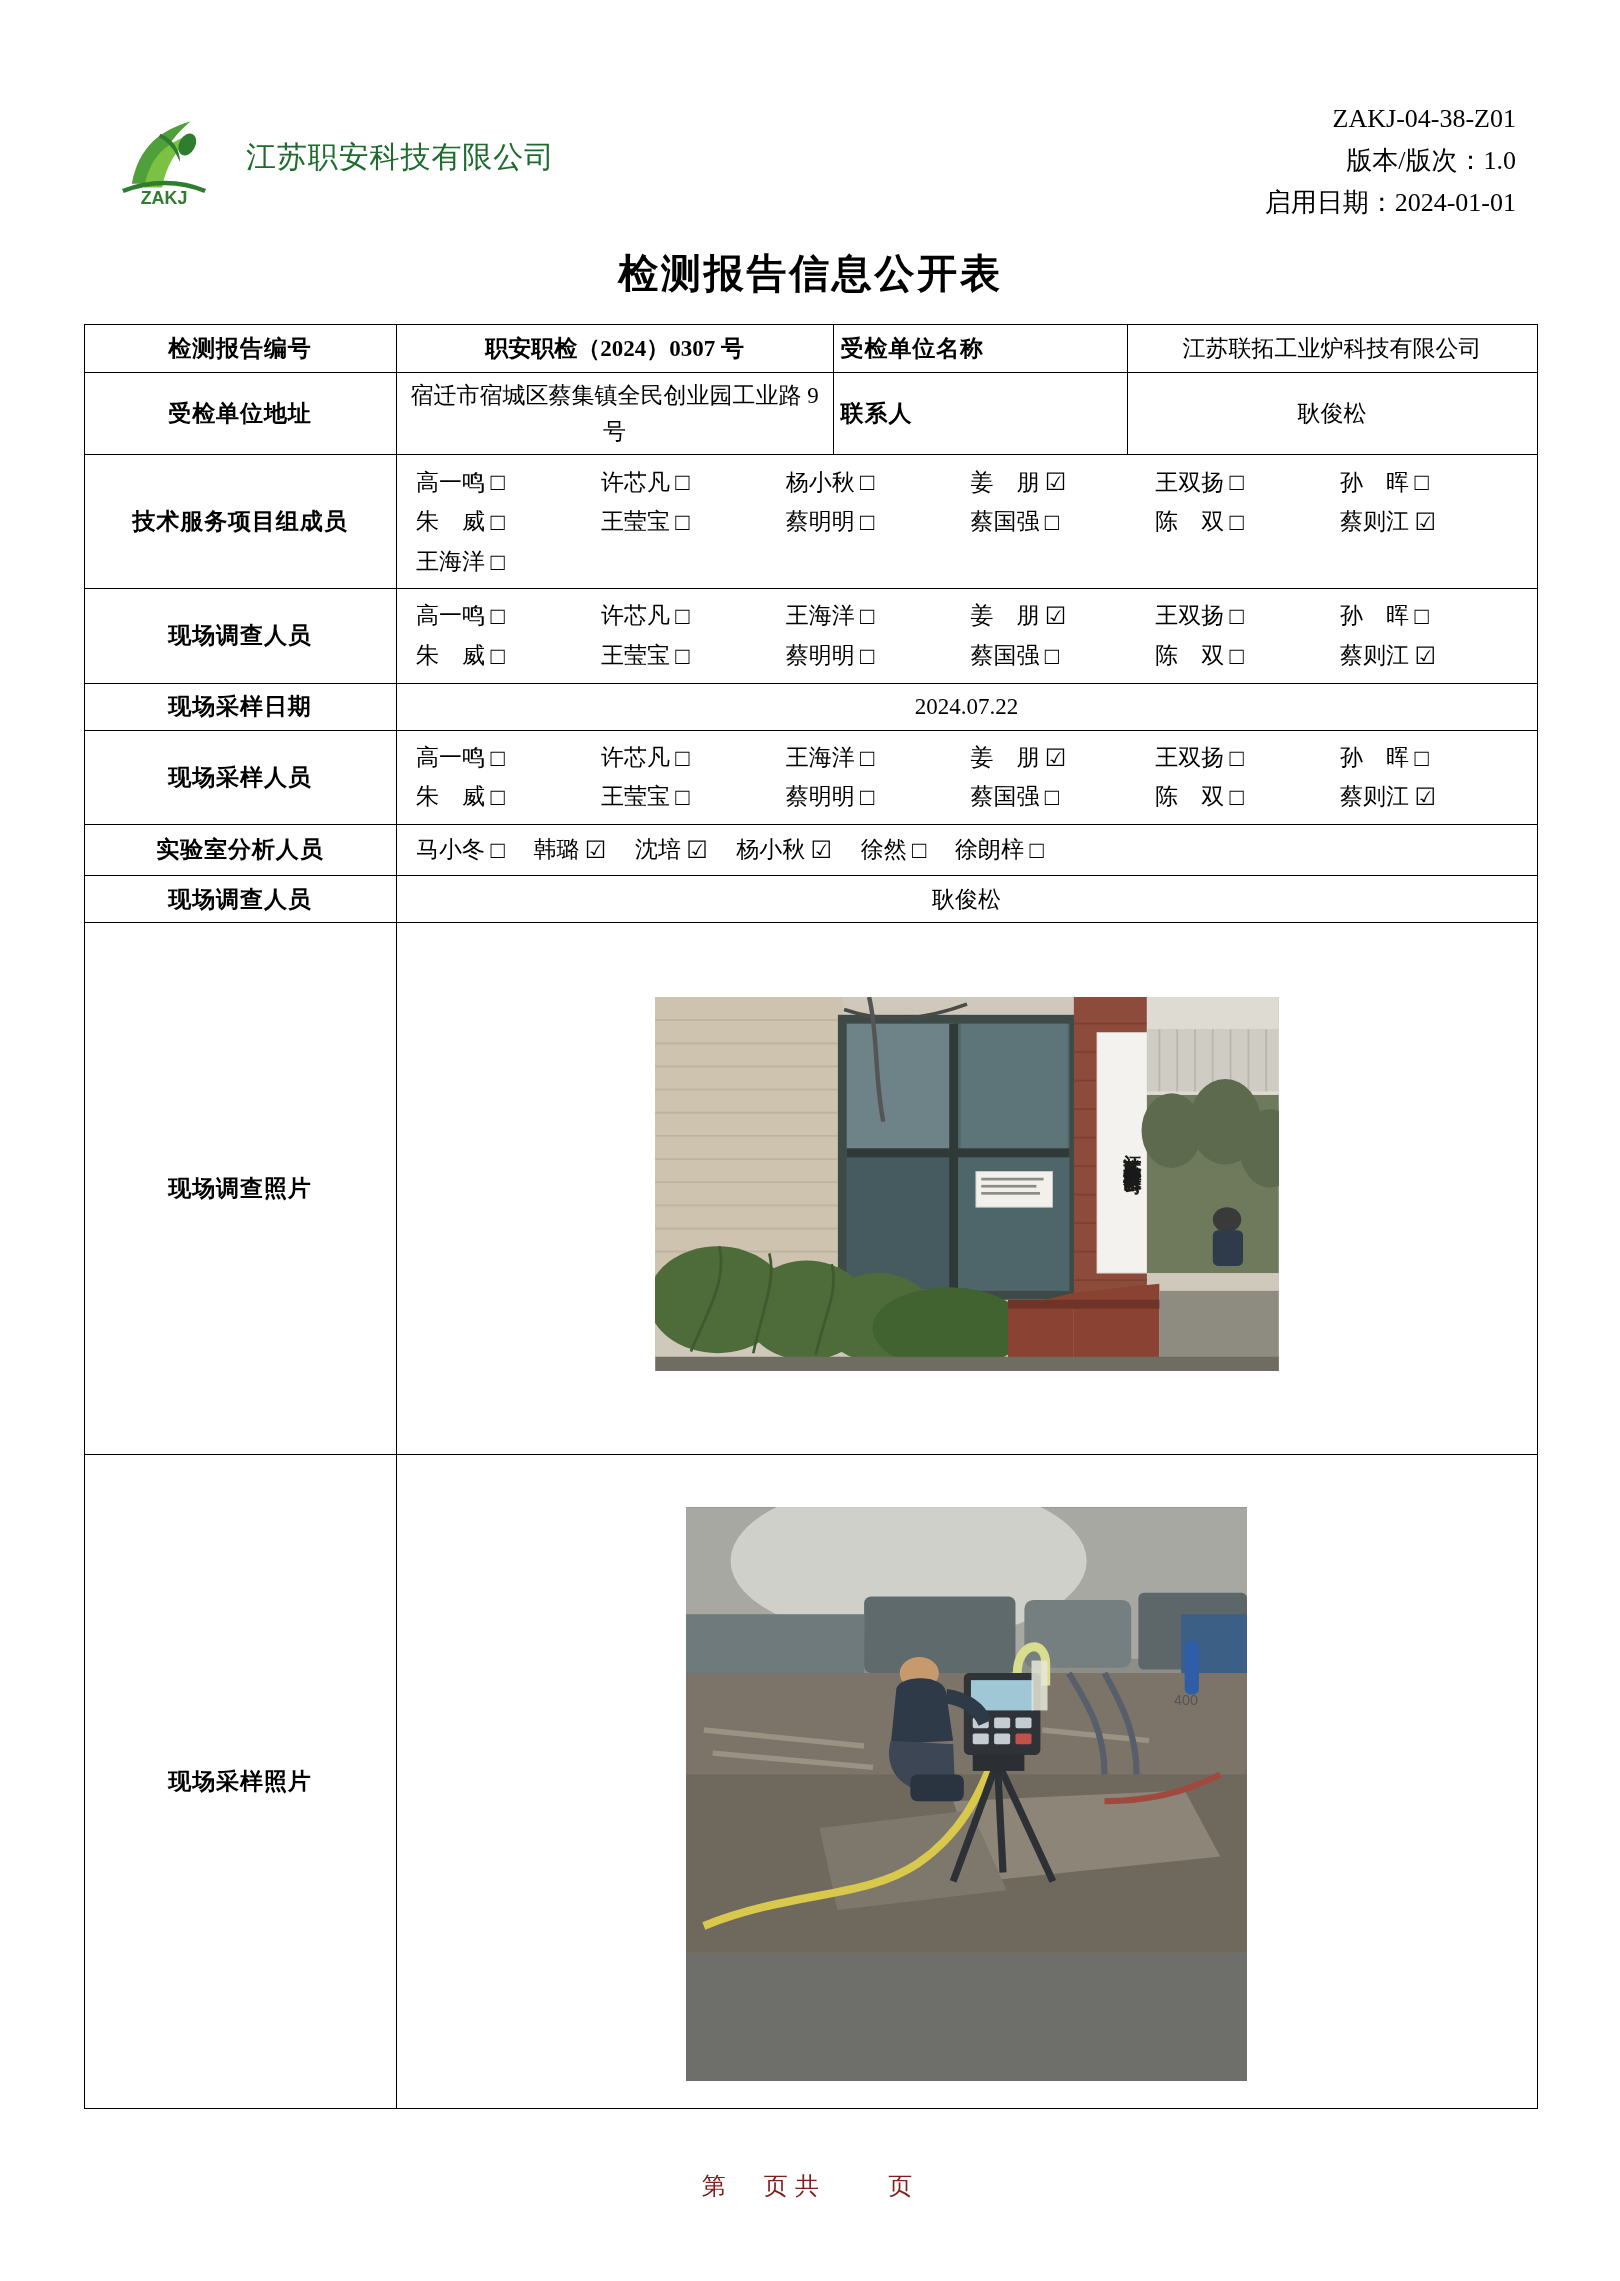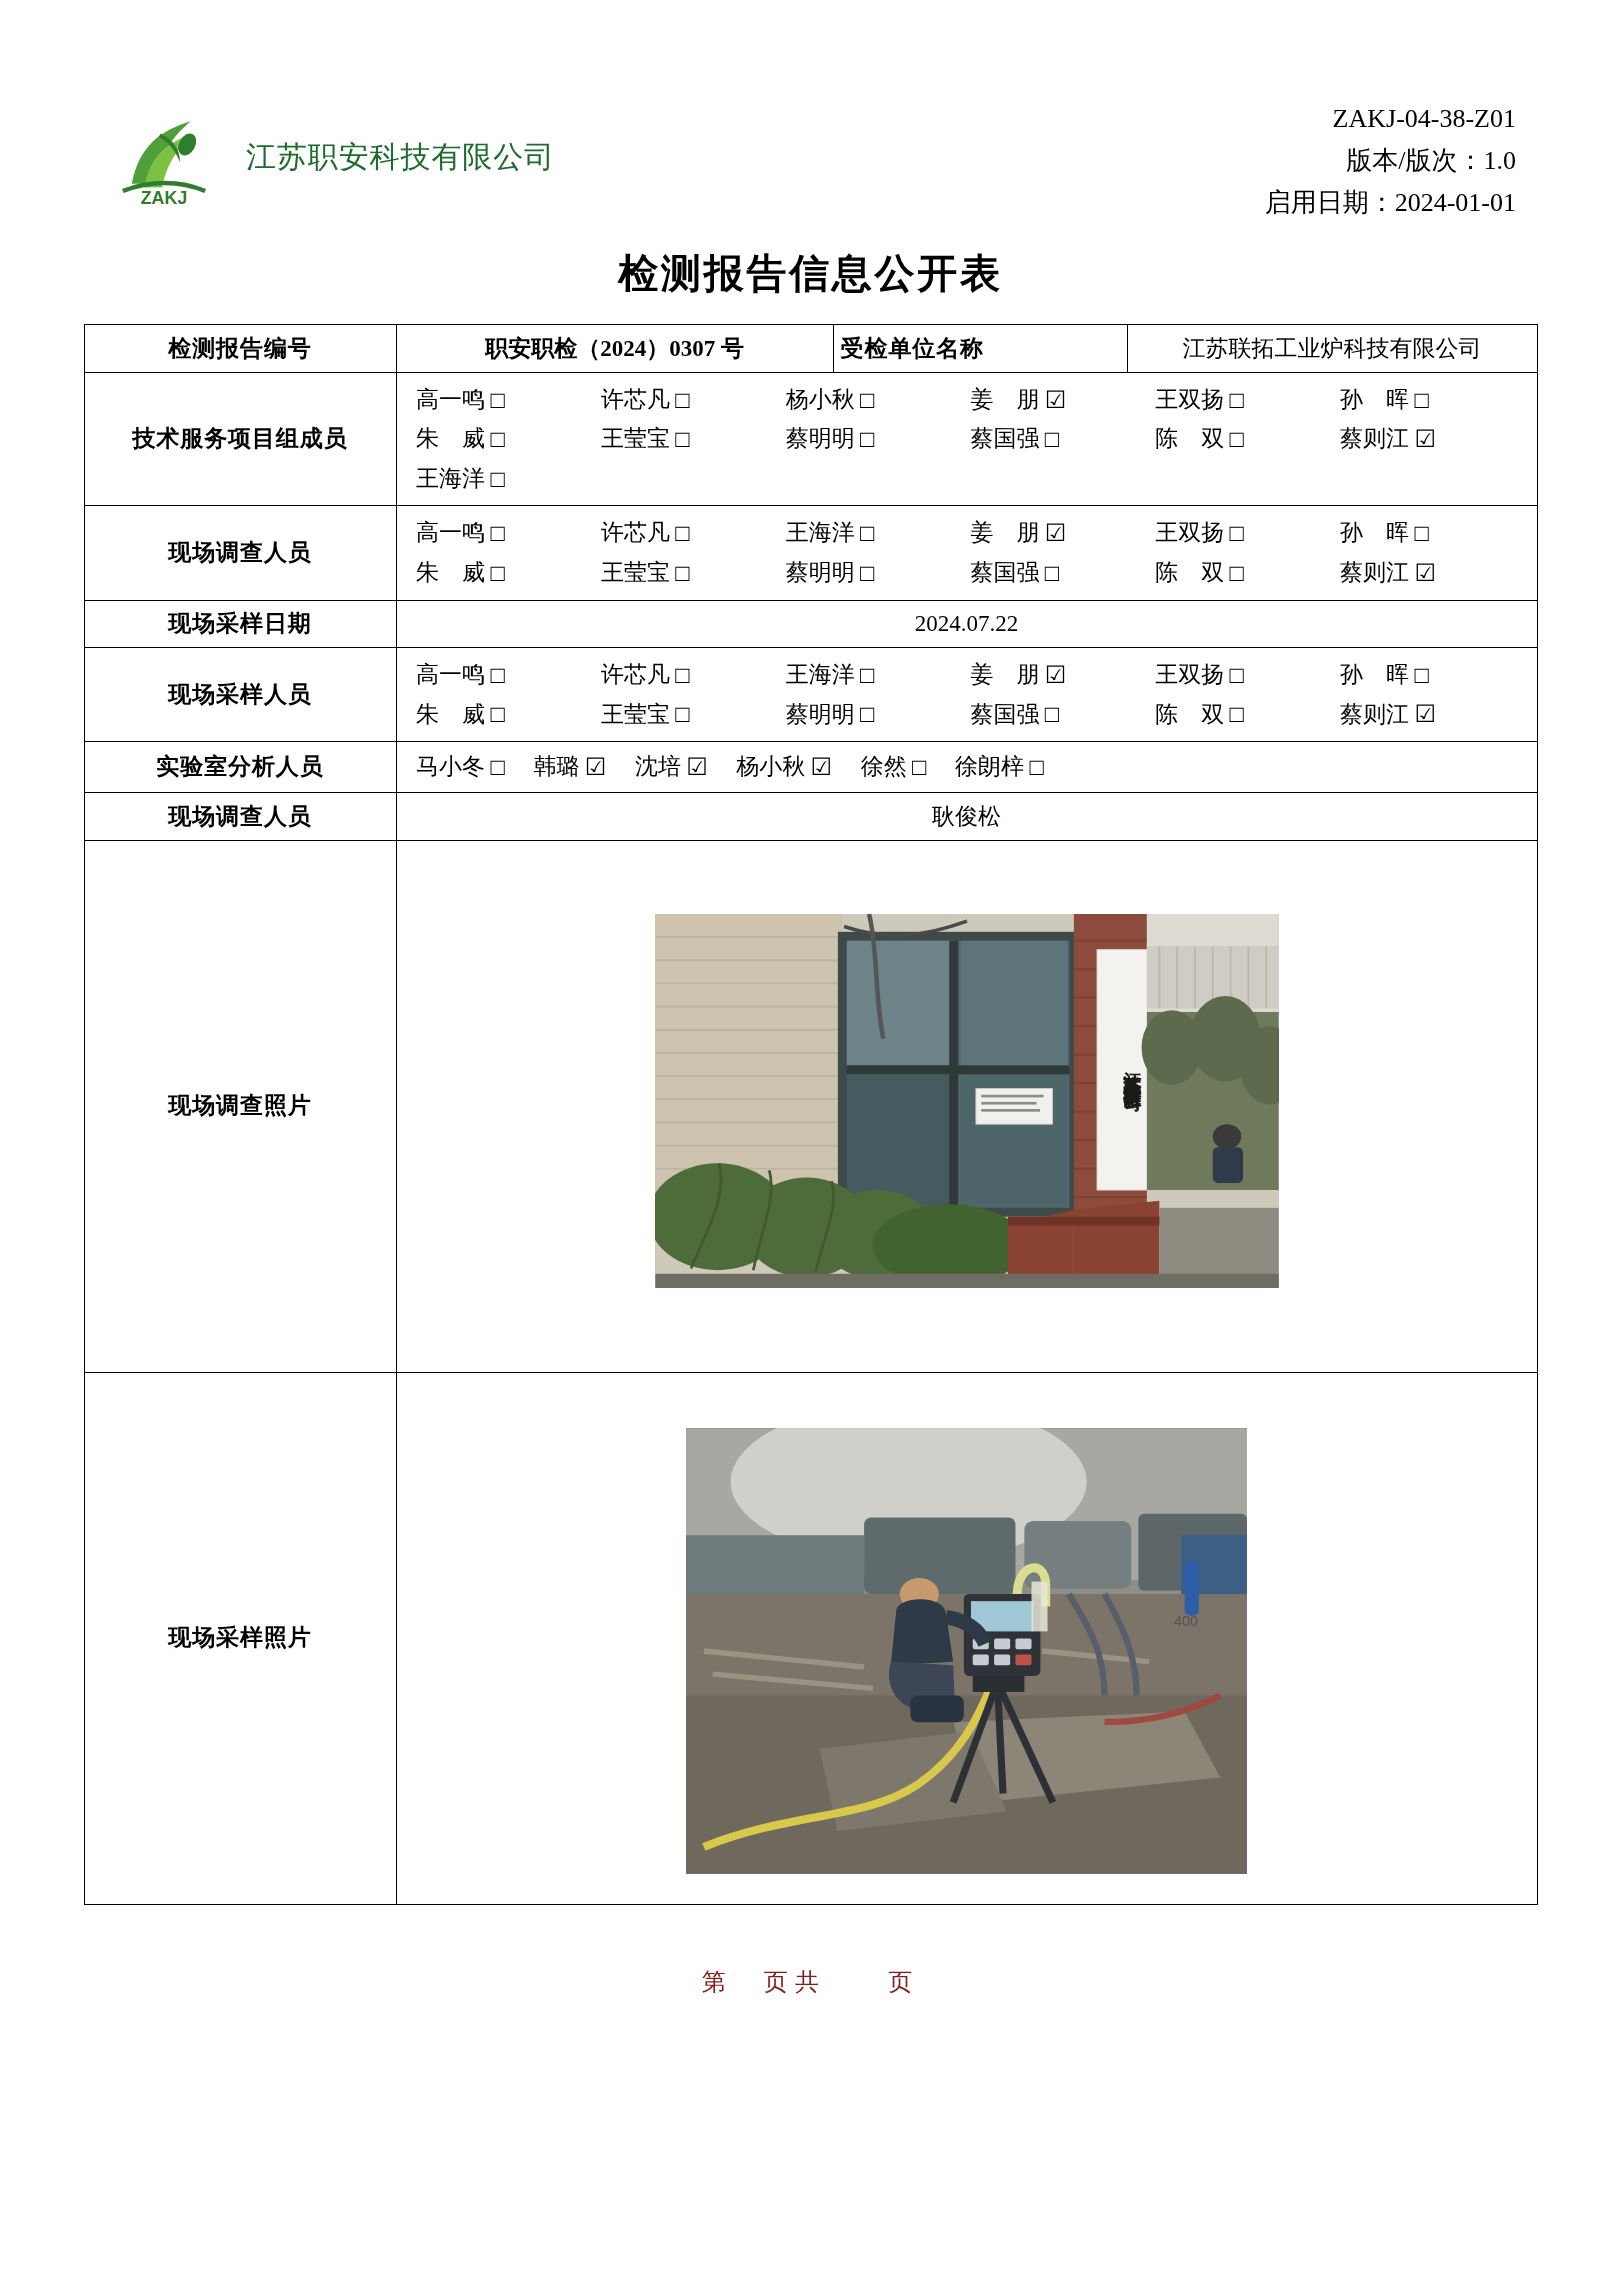--- a/index.html
+++ b/index.html
@@ -136,21 +136,21 @@
     padding: 16px 9px !important;
     height: 499px;
   }
   .photo-cell.second { height: 499px; }
   .photo-frame {
     display: inline-block;
     position: relative;
     overflow: hidden;
   }
   .p1 { width: 624px; height: 374px; }
-  .p2 { width: 561px; height: 446px; margin-top: 36px; }
+  .p2 { width: 561px; height: 574px; margin-top: 36px; }
 
   
   .ph1 { background: #c9c2b4; }
   .ph2 { background: #6e6f6b; }
 
   .note {
     margin: 23px 0 0 116px;
     font-size: 23px;
   }
   .footer-page {
@@ -204,20 +204,26 @@
       <col style="width:410px">
     </colgroup>
     <tbody>
       <tr>
         <td class="lbl">检测报告编号</td>
         <td class="val-bold-center">职安职检（2024）0307 号</td>
         <td class="lbl-mid">受检单位名称</td>
         <td class="val-center">江苏联拓工业炉科技有限公司</td>
       </tr>
       <tr>
+        <td class="lbl">受检单位地址</td>
+        <td class="addr">宿迁市宿城区蔡集镇全民创业园工业路 9 号</td>
+        <td class="lbl-mid">联系人</td>
+        <td class="val-center">耿俊松</td>
+      </tr>
+      <tr>
         <td class="lbl">技术服务项目组成员</td>
         <td colspan="3">
           <div class="name-grid">
               <div class="cellname"><span class="nm">高一鸣</span><span class="box">□</span></div>
               <div class="cellname"><span class="nm">许芯凡</span><span class="box">□</span></div>
               <div class="cellname"><span class="nm">杨小秋</span><span class="box">□</span></div>
               <div class="cellname"><span class="nm">姜　朋</span><span class="box">☑</span></div>
               <div class="cellname"><span class="nm">王双扬</span><span class="box">□</span></div>
               <div class="cellname"><span class="nm">孙　晖</span><span class="box">□</span></div>
               <div class="cellname"><span class="nm">朱　威</span><span class="box">□</span></div>

